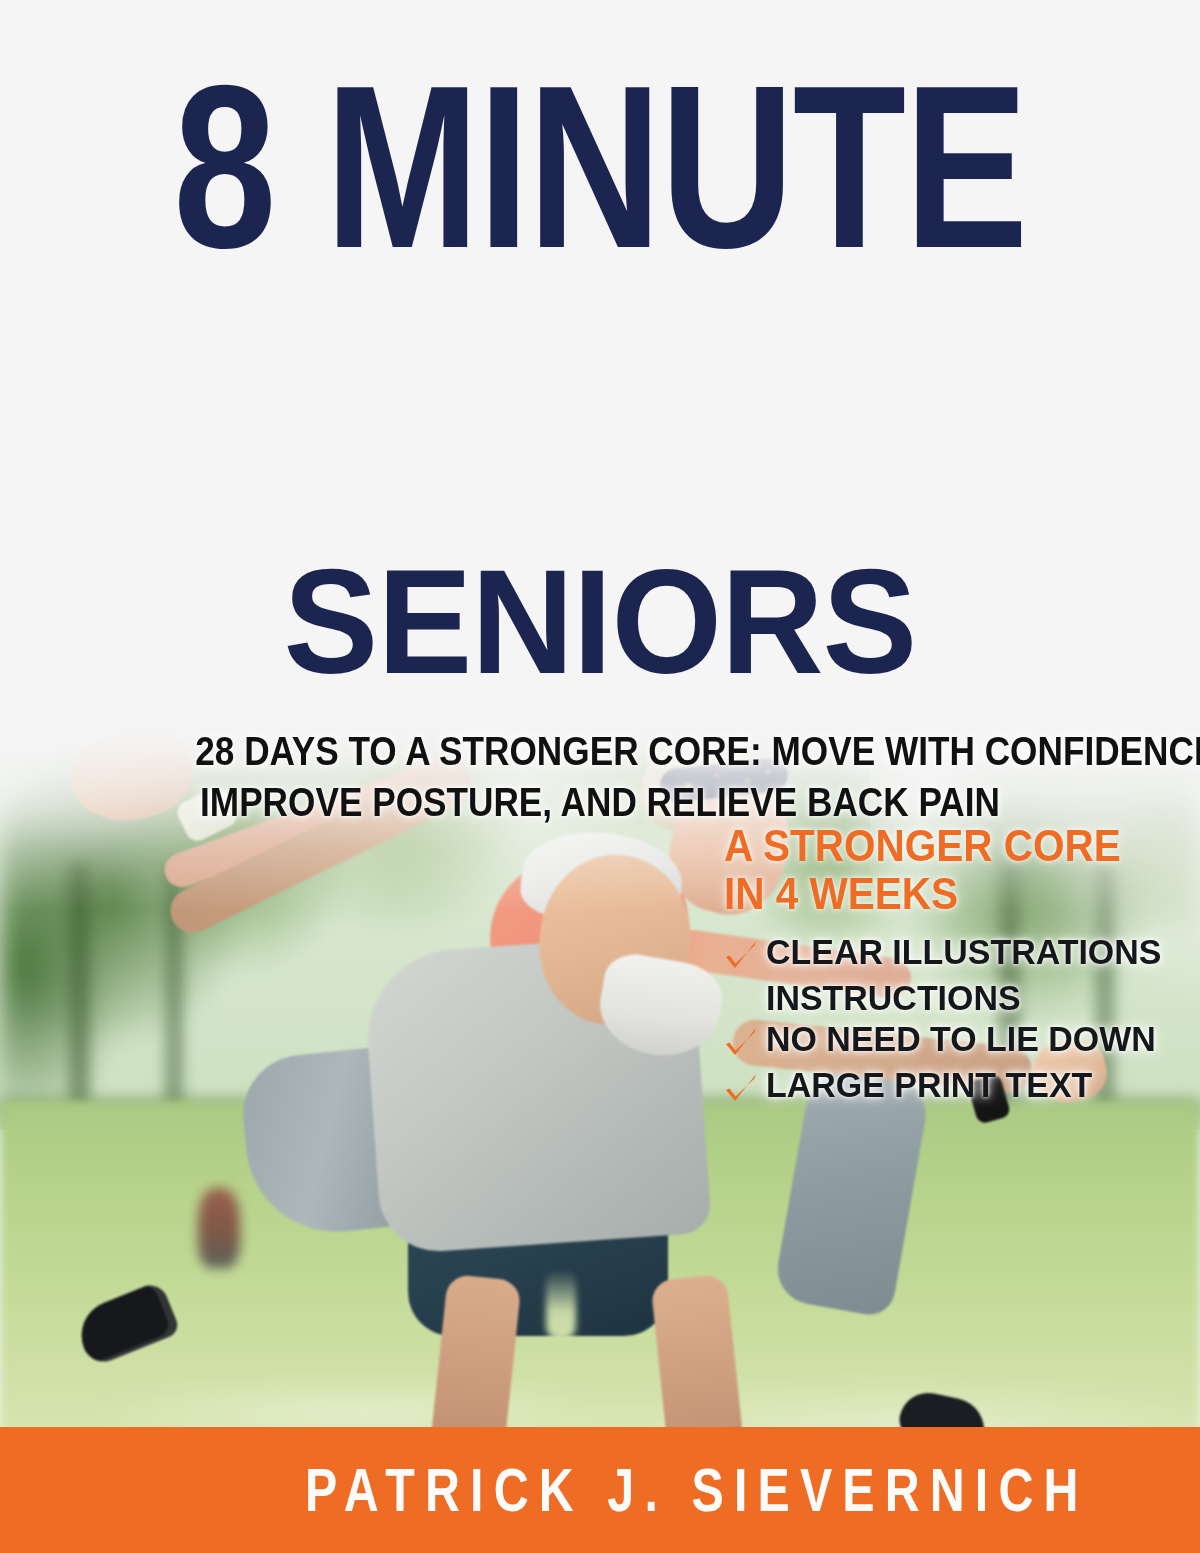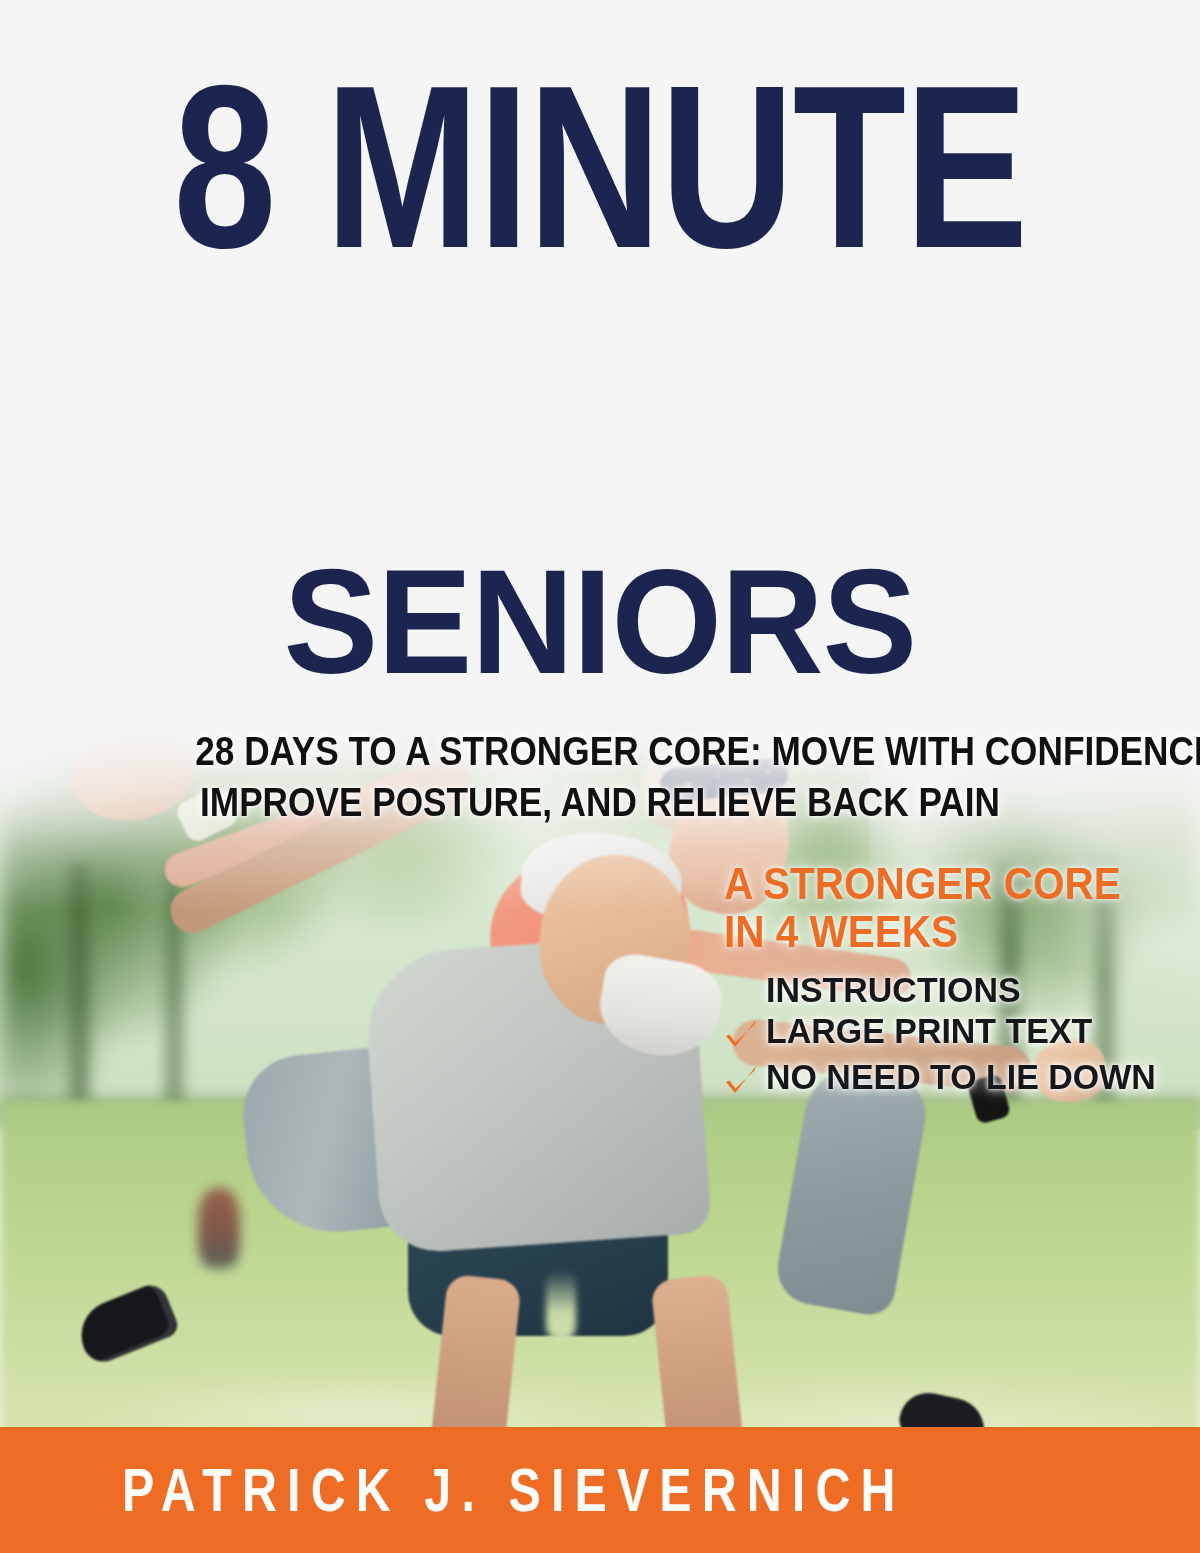--- a/index.html
+++ b/index.html
@@ -405,21 +405,21 @@
       0 0 3px rgba(255,255,255,.95),
       0 0 8px rgba(255,255,255,.85),
       0 0 14px rgba(255,255,255,.6);
   }
   .subtitle div { white-space: nowrap; }
 
   
   .promo {
     position: absolute;
     left: 724px;
-    top: 860px;
+    top: 822px;
     width: 400px;
   }
   .promo-head {
     font-weight: 700;
     font-size: 45px;
     line-height: 1.06;
     color: #ef6c24;
     transform: scaleX(.90);
     transform-origin: 0 0;
     text-shadow: 0 0 6px rgba(255,255,255,.9), 0 0 14px rgba(255,255,255,.7);
@@ -473,21 +473,21 @@
   
   .author-band {
     position: absolute;
     left: 0;
     top: 1427px;
     width: 1200px;
     height: 126px;
     background: #ef6c24;
     display: flex;
     align-items: center;
-    justify-content: flex-start;
+    justify-content: flex-end;
   }
   .author-name {
     font-weight: 700;
     font-size: 62px;
     line-height: 1;
     letter-spacing: 13px;
     color: #fdfcfa;
     transform: scaleX(.78);
     white-space: nowrap;
     padding-left: 13px;
@@ -552,41 +552,49 @@
     <div>IMPROVE POSTURE, AND RELIEVE BACK PAIN</div>
   </div>
 
   <div class="promo">
     <div class="promo-head">
       <div>A STRONGER CORE</div>
       <div>IN 4 WEEKS</div>
     </div>
 
     <ul class="bullets">
+      <li class="bullet">
+        <span class="bullet-check">
+          <svg width="34" height="38" viewBox="0 0 34 38">
+            <path d="M2 18 L11 29 L32 2 L30.5 6.5 L11.5 24.5 L5.5 16.5 Z" fill="#ef6c24"></path>
+          </svg>
+        </span>
+        <span class="bullet-text">CLEAR  ILLUSTRATIONS</span>
+      </li>
 
 
       <li class="bullet-cont">INSTRUCTIONS</li>
+
+      <li class="bullet">
+        <span class="bullet-check">
+          <svg width="34" height="38" viewBox="0 0 34 38">
+            <path d="M2 18 L11 29 L32 2 L30.5 6.5 L11.5 24.5 L5.5 16.5 Z" fill="#ef6c24"></path>
+          </svg>
+        </span>
+        <span class="bullet-text">NO NEED TO LIE DOWN</span>
+      </li>
 
       <li class="bullet">
         <span class="bullet-check">
           <svg width="34" height="38" viewBox="0 0 34 38">
             <path d="M2 18 L11 29 L32 2 L30.5 6.5 L11.5 24.5 L5.5 16.5 Z" fill="#ef6c24"></path>
           </svg>
         </span>
         <span class="bullet-text">LARGE PRINT TEXT</span>
       </li>
-
-      <li class="bullet">
-        <span class="bullet-check">
-          <svg width="34" height="38" viewBox="0 0 34 38">
-            <path d="M2 18 L11 29 L32 2 L30.5 6.5 L11.5 24.5 L5.5 16.5 Z" fill="#ef6c24"></path>
-          </svg>
-        </span>
-        <span class="bullet-text">NO NEED TO LIE DOWN</span>
-      </li>
     </ul>
   </div>
 
   <div class="author-band">
     <span class="author-name">PATRICK J. SIEVERNICH</span>
   </div>
 
 </div>
 
 </body></html>

